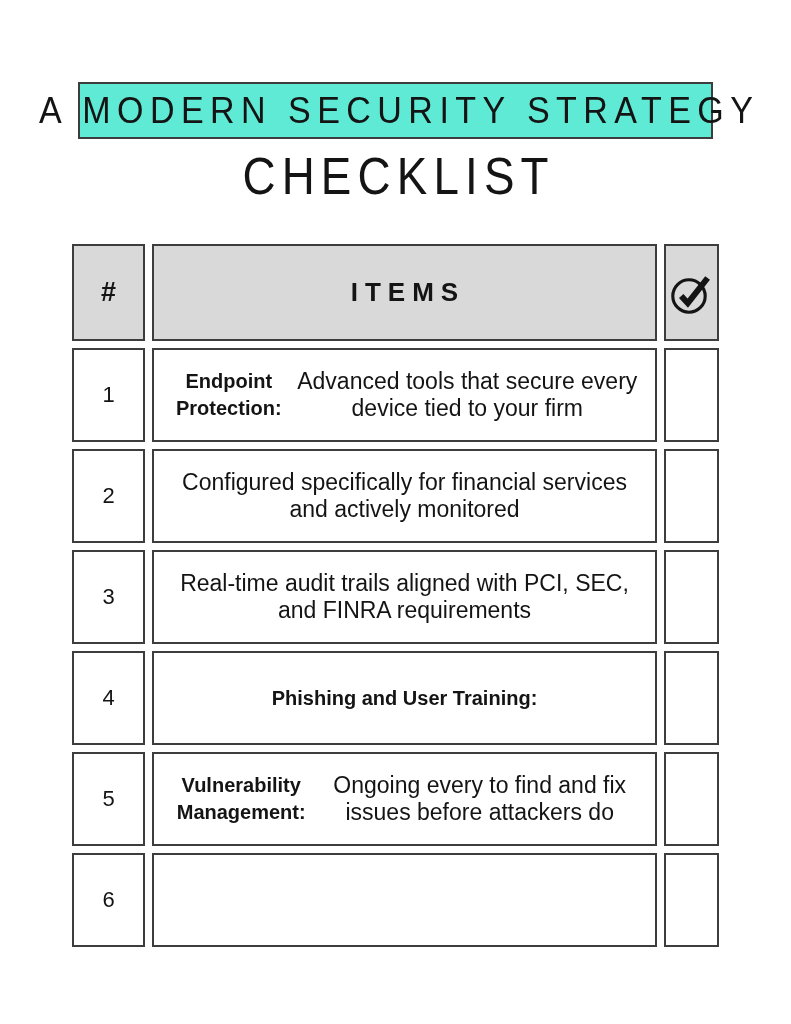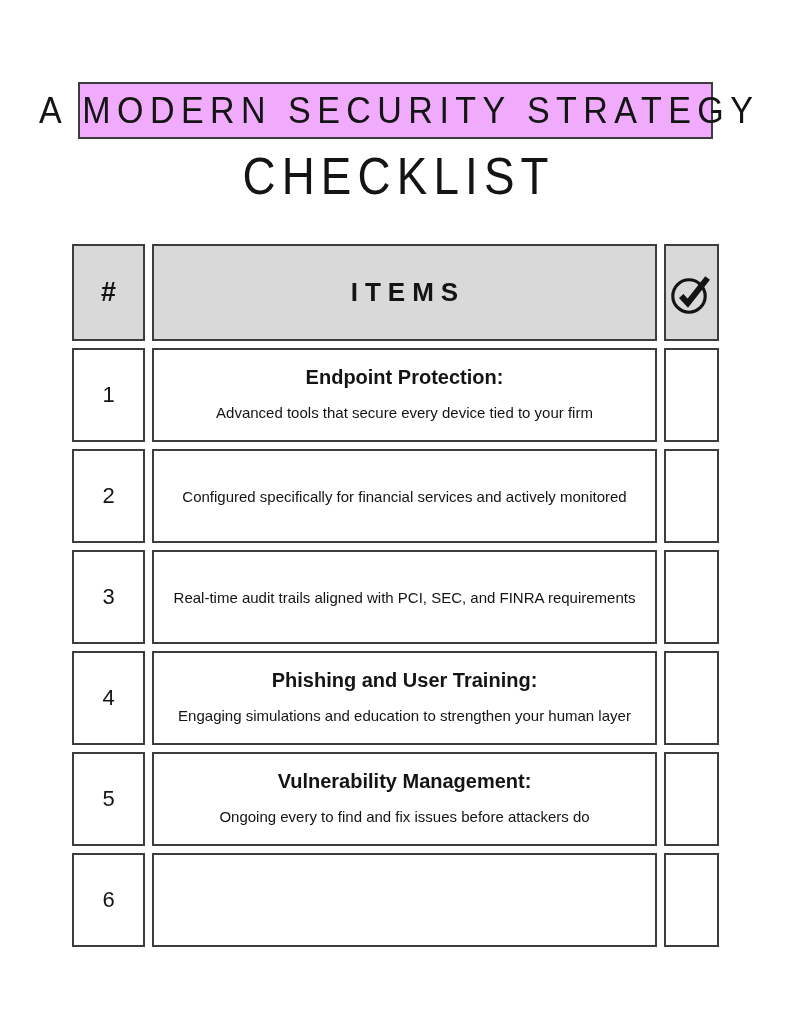--- a/index.html
+++ b/index.html
@@ -15,21 +15,21 @@
     height: 1024px;
     background: #ffffff;
     overflow: hidden;
   }
 
   
   .title-box {
     width: 635px;
     margin: 82px auto 0 auto;
     border: 2px solid #3d3d3d;
-    background: #f0abfc;
+    background: #5eead4;
     height: 57px;
     display: flex;
     align-items: center;
     justify-content: center;
   }
   .title-text {
     font-size: 37px;
     font-weight: 400;
     letter-spacing: 7px;
     white-space: nowrap;
@@ -74,31 +74,30 @@
     font-size: 26px;
     font-weight: 700;
     letter-spacing: 7px;
     padding-left: 7px;
   }
   .row-num {
     font-size: 22px;
     font-weight: 400;
   }
   .item-cell {
-    flex-direction: column;
     padding: 6px 16px;
     line-height: 27px;
     gap: 8px;
   }
   .item-title {
     font-size: 20px;
     font-weight: 700;
   }
   .item-desc {
-    font-size: 15px;
+    font-size: 23px;
     font-weight: 400;
   }
   .check-icon-svg {
     width: 48px;
     height: 48px;
     display: block;
   }
 </style>
 </head>
 <body>
@@ -136,21 +135,20 @@
 
   <div class="cell row-num">3</div>
   <div class="cell item-cell">
     <div class="item-desc">Real-time audit trails aligned with PCI, SEC, and FINRA requirements</div>
   </div>
   <div class="cell"></div>
 
   <div class="cell row-num">4</div>
   <div class="cell item-cell">
     <div class="item-title">Phishing and User Training:</div>
-    <div class="item-desc">Engaging simulations and education to strengthen your human layer</div>
   </div>
   <div class="cell"></div>
 
   <div class="cell row-num">5</div>
   <div class="cell item-cell">
     <div class="item-title">Vulnerability Management:</div>
     <div class="item-desc">Ongoing every to find and fix issues before attackers do</div>
   </div>
   <div class="cell"></div>
 

